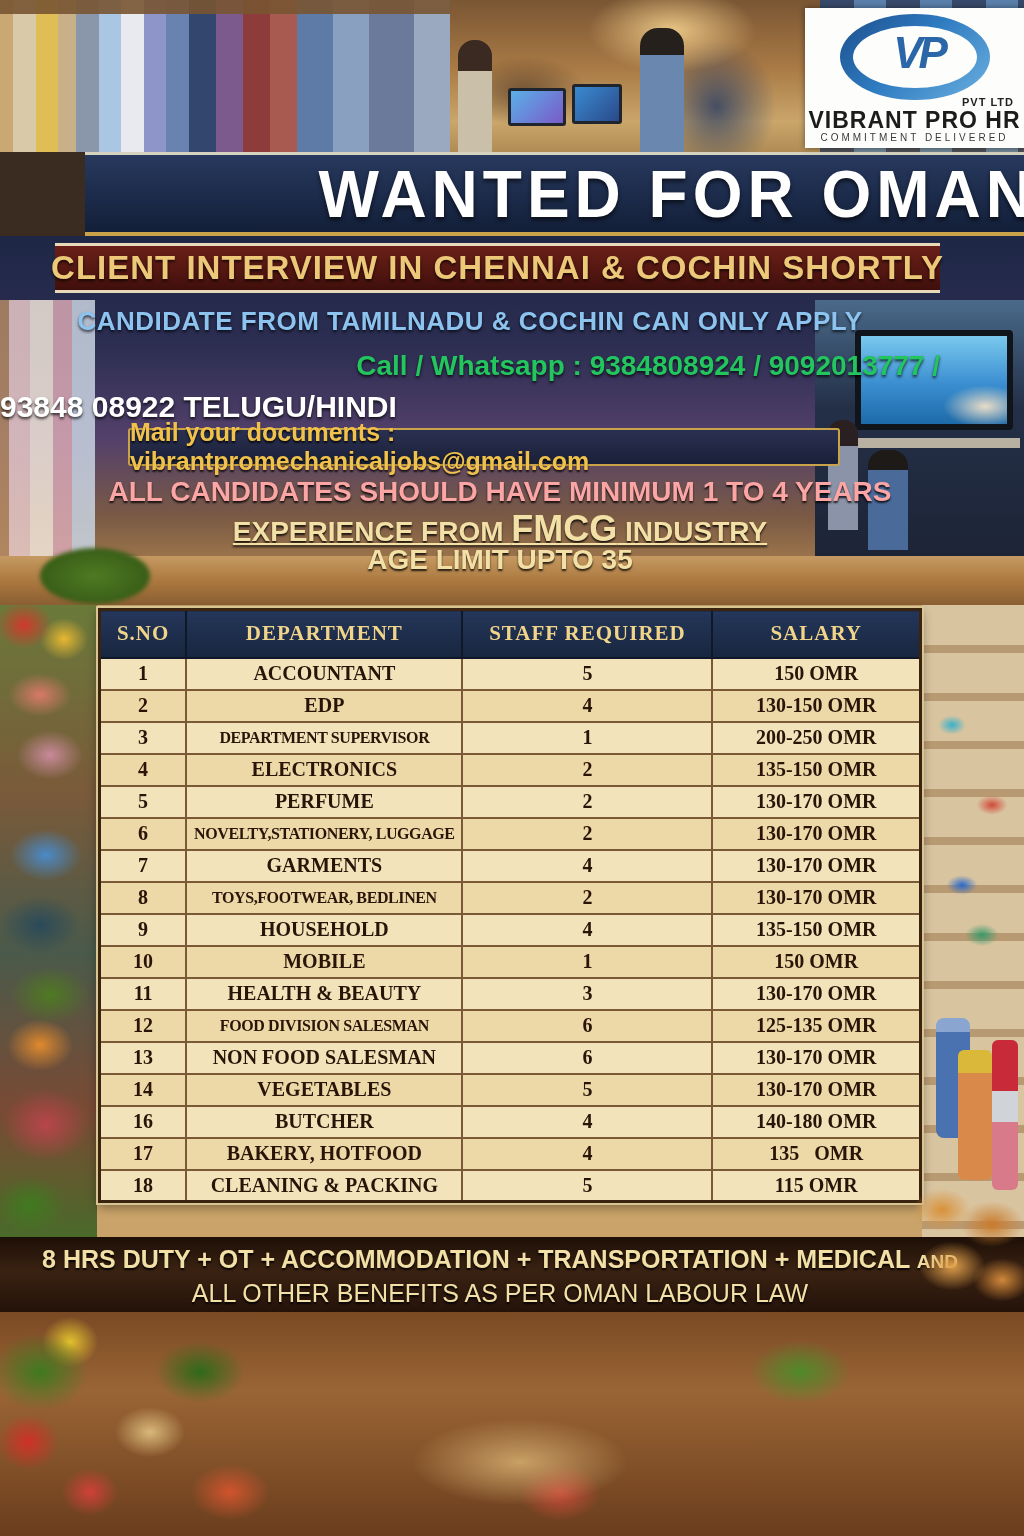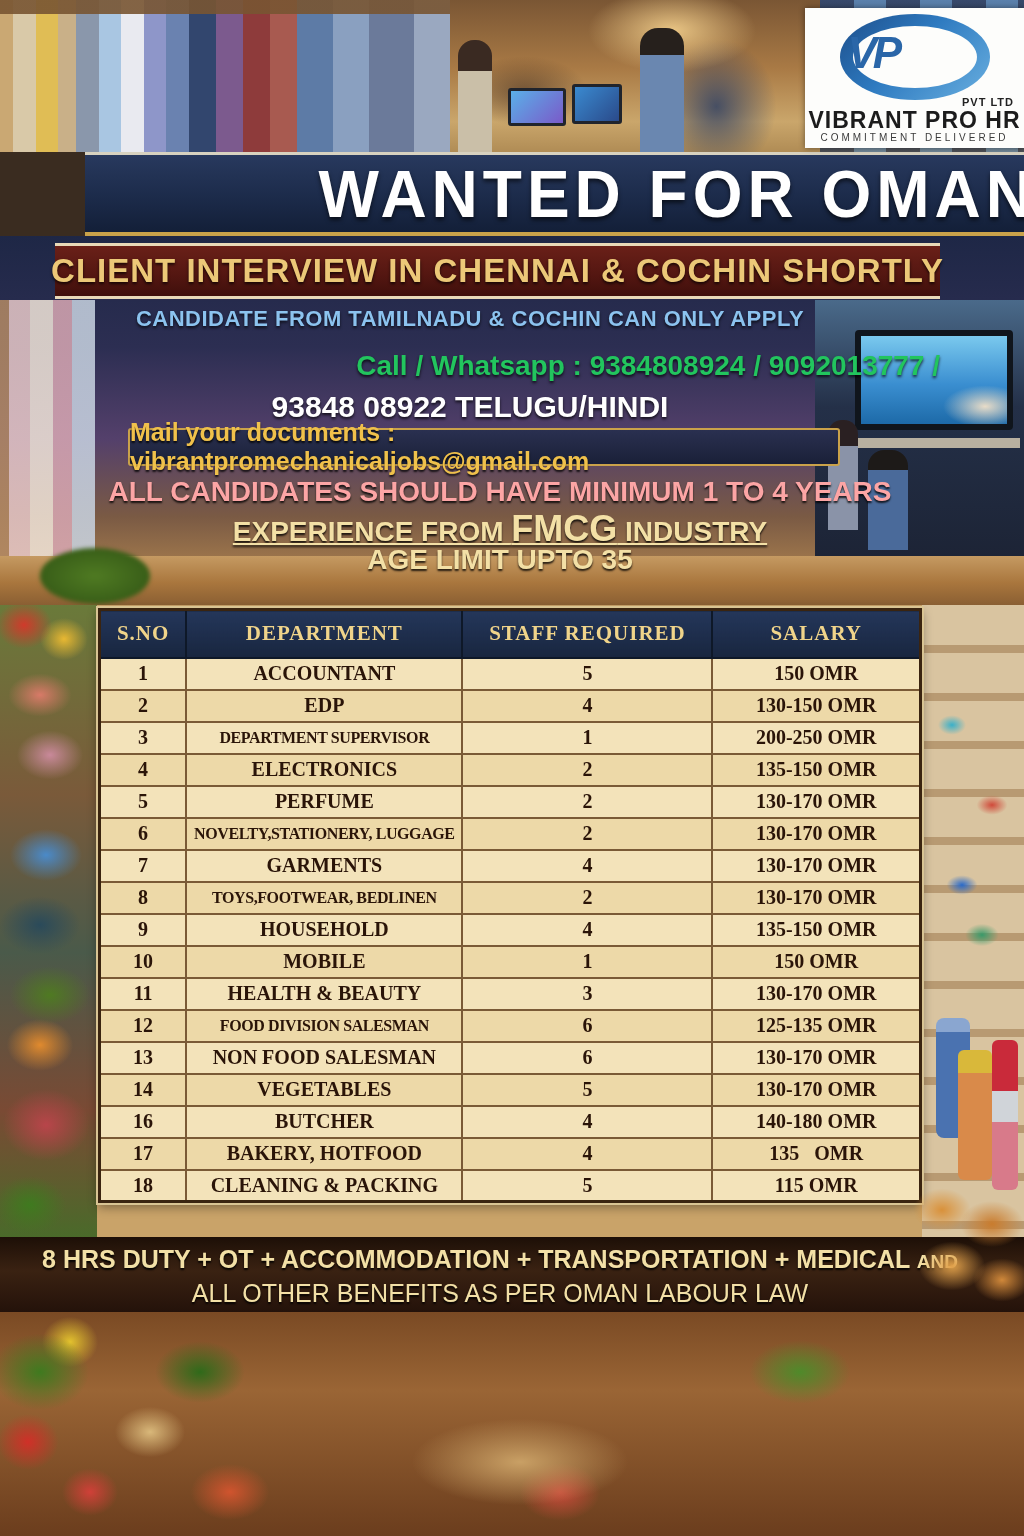--- a/index.html
+++ b/index.html
@@ -36,33 +36,33 @@
   .tv-wall{position:absolute;left:820px;top:0;width:204px;height:152px;
     background:
       repeating-linear-gradient(90deg,rgba(20,40,80,.5) 0 34px,rgba(90,150,210,.5) 34px 66px),
       linear-gradient(180deg,#5a6a86,#8a7a5e);}
   
   .logo-box{position:absolute;right:0;top:8px;width:219px;height:140px;background:#fdfdfb;z-index:6;
     box-shadow:0 0 6px rgba(0,0,0,.45);padding-top:4px;}
   .logo-oval{position:relative;width:150px;height:86px;margin:2px auto 0;border-radius:50%;
     background:linear-gradient(135deg,#1d4e8a,#2e7ac0 45%,#6ab0e0);}
   .logo-oval::after{content:"";position:absolute;left:13px;top:12px;right:13px;bottom:12px;border-radius:50%;background:#fdfdfb;}
-  .logo-oval .vp{position:absolute;z-index:2;left:8px;right:0;top:14px;text-align:left;
+  .logo-oval .vp{position:absolute;z-index:2;left:8px;right:0;top:14px;text-align:center;
     font-size:44px;font-weight:bold;font-style:italic;color:#2a66a8;letter-spacing:-4px;}
   .logo-pvt{position:absolute;right:10px;top:88px;font-size:11px;font-weight:bold;color:#222;letter-spacing:1px;}
   .logo-name{position:absolute;left:0;right:0;top:99px;text-align:center;font-size:23px;font-weight:bold;color:#1c1c1c;letter-spacing:1px;}
   .logo-tagline{position:absolute;left:0;right:0;top:124px;text-align:center;font-size:10px;color:#3a3a3a;letter-spacing:3px;}
   
   .title-band{position:absolute;left:85px;top:152px;width:952px;height:84px;z-index:4;
     background:linear-gradient(180deg,#28395e 0%,#1c2b4a 55%,#131f38 100%);
     border-top:3px solid #d8d2c0;border-bottom:4px solid #c9a24a;
     display:flex;align-items:center;justify-content:flex-end;}
   .title-band span{font-size:64px;font-weight:bold;color:#fff;letter-spacing:5px;
     text-shadow:0 3px 4px rgba(0,0,0,.6);transform:scaleY(1.05);white-space:nowrap;}
-  .subtitle-band{position:absolute;left:55px;top:243px;width:885px;height:56px;z-index:4;
+  .subtitle-band{position:absolute;left:55px;top:243px;width:885px;height:50px;z-index:4;
     background:linear-gradient(180deg,#6a2018 0%,#531611 60%,#3f0f0b 100%);
     border-top:3px solid #e8d9b8;border-bottom:3px solid #e8d9b8;
     display:flex;align-items:center;justify-content:center;}
   .subtitle-band span{font-size:33px;font-weight:bold;color:#ecc878;letter-spacing:1px;
     text-shadow:0 2px 3px rgba(0,0,0,.7);white-space:nowrap;}
   
   .bg-mid{position:absolute;left:0;top:236px;width:1024px;height:369px;
     background:linear-gradient(180deg,#1e2746 0%,#2c2e52 30%,#54406b 55%,#7a5a44 76%,#a97f4e 92%,#c59a62 100%);}
   .mid-clothes{position:absolute;left:0;top:300px;width:95px;height:270px;
     background:
@@ -77,24 +77,24 @@
   .mid-tv-stand{position:absolute;left:845px;top:438px;width:175px;height:10px;background:#b8b0a0;}
   .mid-fig-a{position:absolute;left:828px;top:420px;width:30px;height:110px;border-radius:14px 14px 0 0;
     background:linear-gradient(180deg,#2a2022 0 24%,#8a93a8 24% 100%);}
   .mid-fig-b{position:absolute;left:868px;top:450px;width:40px;height:100px;border-radius:16px 16px 0 0;
     background:linear-gradient(180deg,#1d1a18 0 20%,#4a6a9a 20% 100%);}
   .ground{position:absolute;left:0;top:556px;width:1024px;height:49px;
     background:linear-gradient(180deg,#c59a62 0%,#a9763d 55%,#8a5f33 100%);}
   .ground-bush{position:absolute;left:40px;top:548px;width:110px;height:56px;border-radius:50%;
     background:radial-gradient(#4f7a22,#2f5214);filter:blur(2px);}
   .eligibility{position:absolute;left:0;top:306px;width:940px;text-align:center;z-index:4;
-    font-size:22px;font-weight:bold;color:#8cc3ef;letter-spacing:.5px;text-shadow:0 2px 3px rgba(0,0,0,.7);}
+    font-size:26px;font-weight:bold;color:#8cc3ef;letter-spacing:.5px;text-shadow:0 2px 3px rgba(0,0,0,.7);}
   .call-line1{position:absolute;left:0;top:350px;width:940px;text-align:right;z-index:4;
     font-size:28px;font-weight:bold;color:#22c55e;text-shadow:0 2px 3px rgba(0,0,0,.75);}
-  .call-line2{position:absolute;left:0;top:390px;width:940px;text-align:center;z-index:4;
+  .call-line2{position:absolute;left:0;top:390px;width:940px;text-align:left;z-index:4;
     font-size:30px;font-weight:bold;color:#fff;text-shadow:0 2px 3px rgba(0,0,0,.75);}
   .mail-band{position:absolute;left:128px;top:428px;width:712px;height:38px;z-index:4;
     background:linear-gradient(180deg,#2a3050,#1a2038);border:2px solid #caa24a;border-radius:3px;
     display:flex;align-items:center;justify-content:center;}
   .mail-band span{font-size:25px;font-weight:bold;color:#f0c14b;text-shadow:0 2px 2px rgba(0,0,0,.8);}
   .exp1{position:absolute;left:0;top:476px;width:1000px;text-align:center;z-index:4;
     font-size:28px;font-weight:bold;color:#fca5a5;text-shadow:0 2px 2px rgba(0,0,0,.8);}
   .exp2{position:absolute;left:0;top:508px;width:1000px;text-align:center;z-index:4;
     font-size:28px;font-weight:bold;color:#f3e0a6;text-shadow:0 2px 2px rgba(0,0,0,.8);text-decoration:underline;}
   .exp2 .fmcg{font-size:36px;}

